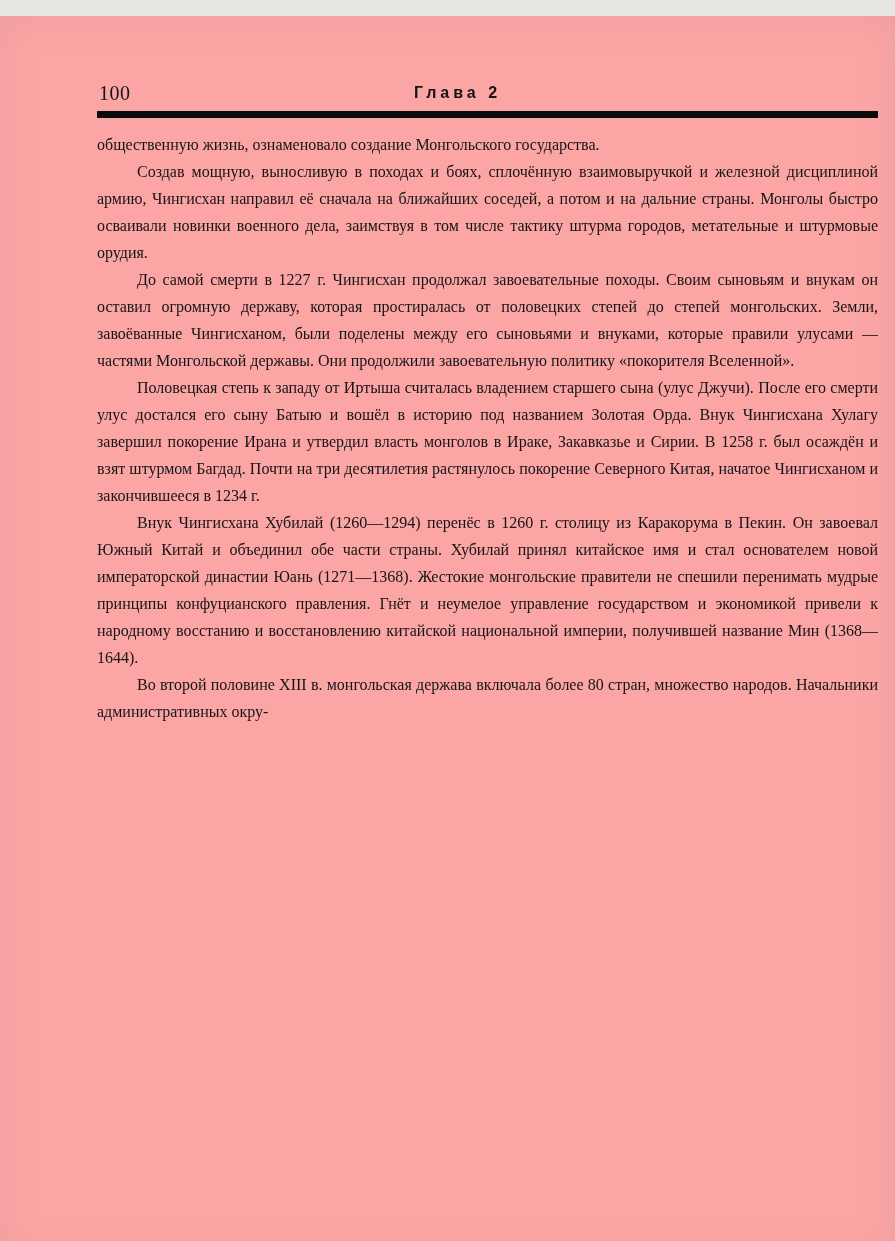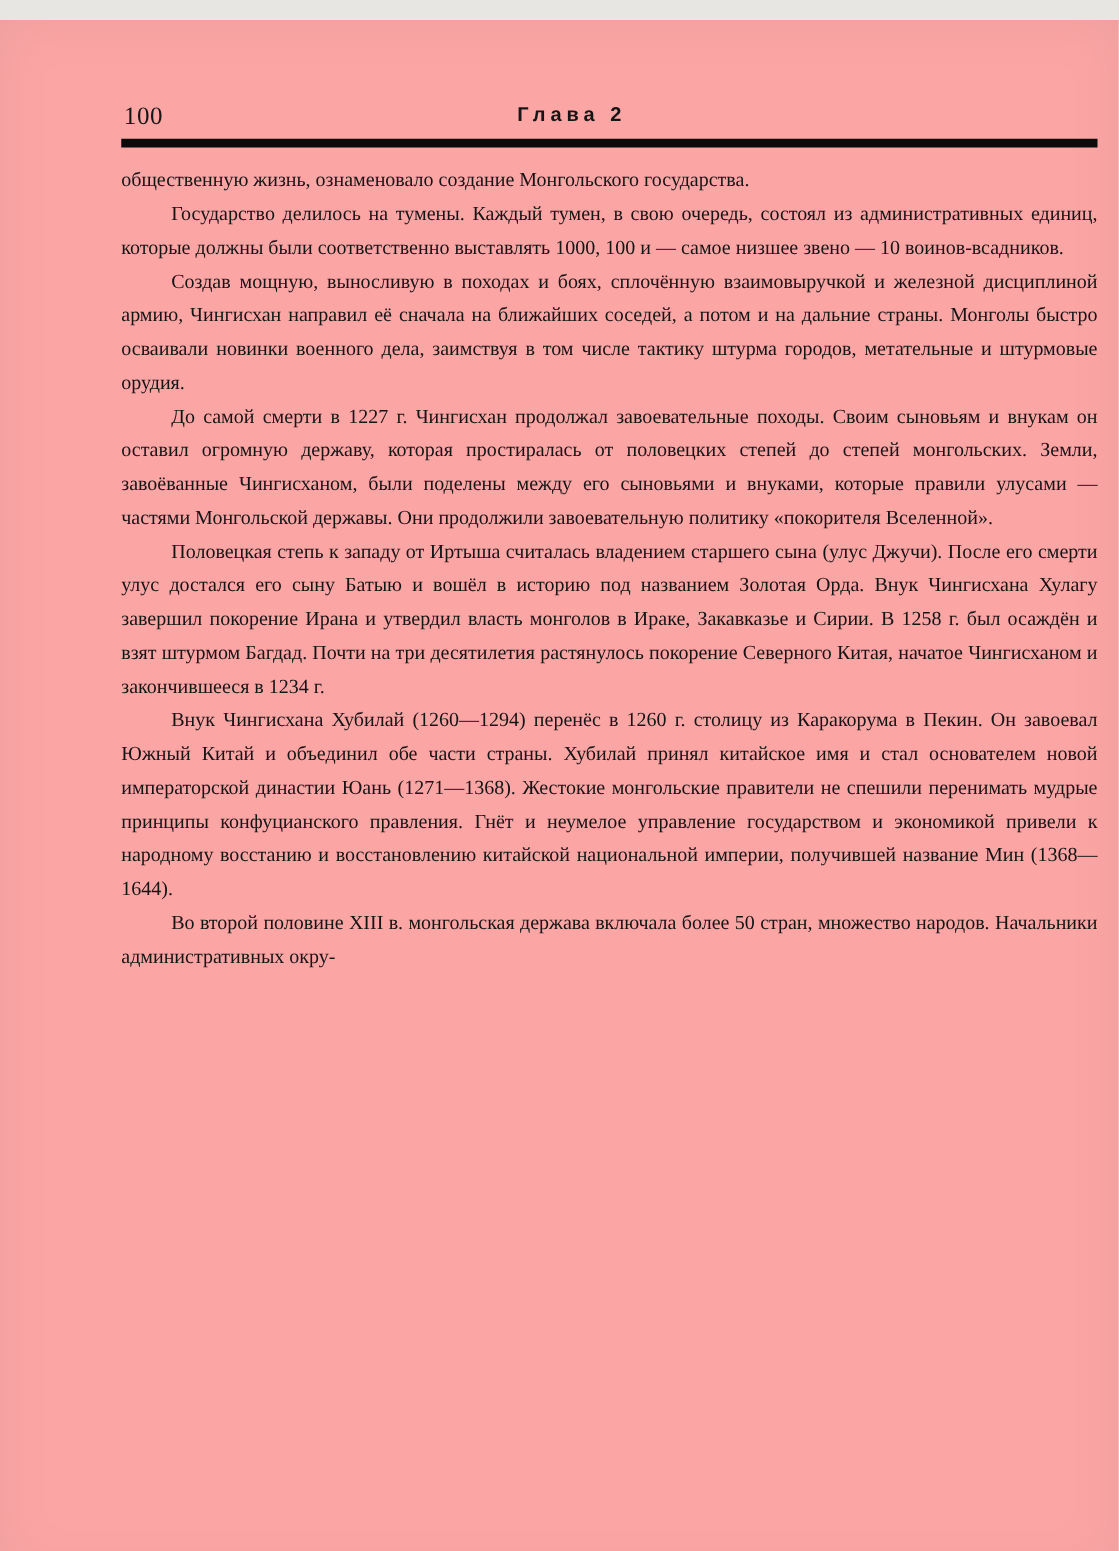--- a/index.html
+++ b/index.html
@@ -73,22 +73,21 @@
 
     <div class="header-row">
       <span class="page-number">100</span>
       <span class="chapter-title">Глава 2</span>
     </div>
 
     <div class="header-rule"></div>
 
     <div class="body-text">
       <p>общественную жизнь, ознаменовало создание Монгольского государства.</p>
-      <p class="indent">Государство делилось на тумены. Каждый тумен, в свою очередь, состоял из административных единиц, которые должны были соответственно выставлять 1000, 100 и — самое низшее звено — 10 воинов-всадников.</p>
       <p class="indent">Создав мощную, выносливую в походах и боях, сплочённую взаимовыручкой и железной дисциплиной армию, Чингисхан направил её сначала на ближайших соседей, а потом и на дальние страны. Монголы быстро осваивали новинки военного дела, заимствуя в том числе тактику штурма городов, метательные и штурмовые орудия.</p>
       <p class="indent">До самой смерти в 1227 г. Чингисхан продолжал завоевательные походы. Своим сыновьям и внукам он оставил огромную державу, которая простиралась от половецких степей до степей монгольских. Земли, завоёванные Чингисханом, были поделены между его сыновьями и внуками, которые правили улусами — частями Монгольской державы. Они продолжили завоевательную политику «покорителя Вселенной».</p>
       <p class="indent">Половецкая степь к западу от Иртыша считалась владением старшего сына (улус Джучи). После его смерти улус достался его сыну Батыю и вошёл в историю под названием Золотая Орда. Внук Чингисхана Хулагу завершил покорение Ирана и утвердил власть монголов в Ираке, Закавказье и Сирии. В 1258 г. был осаждён и взят штурмом Багдад. Почти на три десятилетия растянулось покорение Северного Китая, начатое Чингисханом и закончившееся в 1234 г.</p>
       <p class="indent">Внук Чингисхана Хубилай (1260—1294) перенёс в 1260 г. столицу из Каракорума в Пекин. Он завоевал Южный Китай и объединил обе части страны. Хубилай принял китайское имя и стал основателем новой императорской династии Юань (1271—1368). Жестокие монгольские правители не спешили перенимать мудрые принципы конфуцианского правления. Гнёт и неумелое управление государством и экономикой привели к народному восстанию и восстановлению китайской национальной империи, получившей название Мин (1368—1644).</p>
-      <p class="indent">Во второй половине XIII в. монгольская держава включала более 50 стран, множество народов. Начальники административных окру-</p>
+      <p class="indent">Во второй половине XIII в. монгольская держава включала более 80 стран, множество народов. Начальники административных окру-</p>
     </div>
 
   </div>
 </div>
 
 </body></html>

